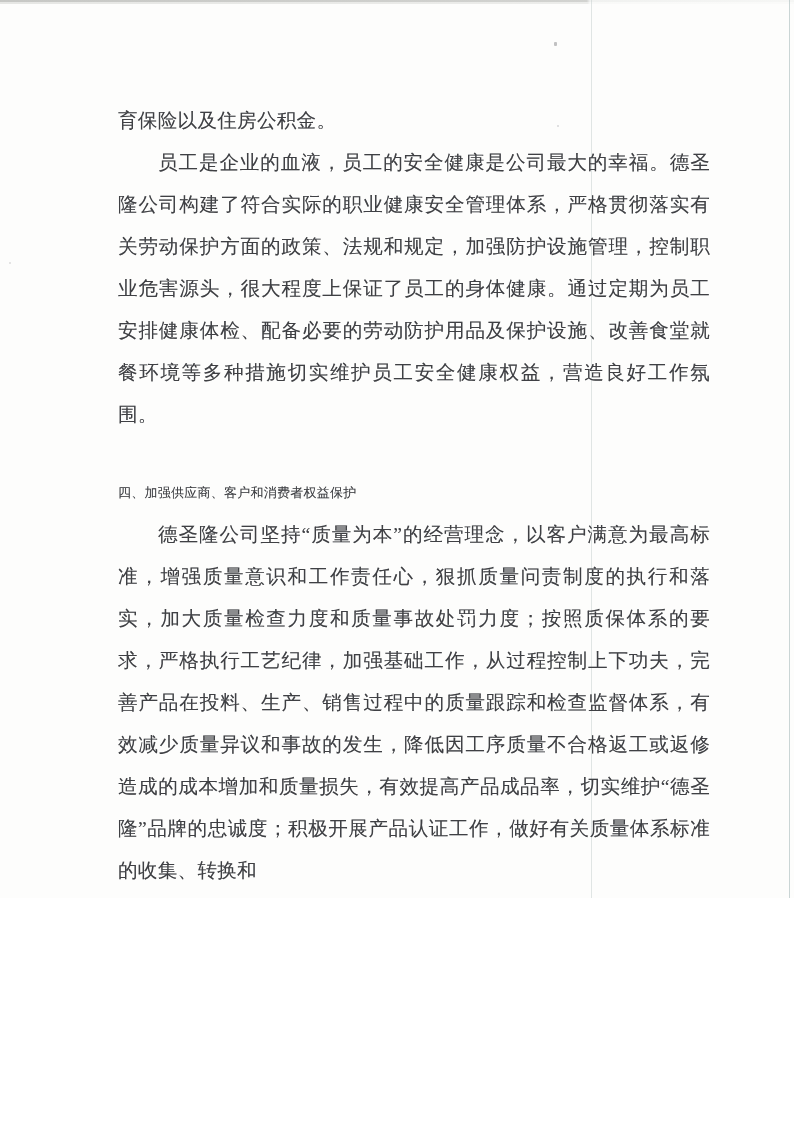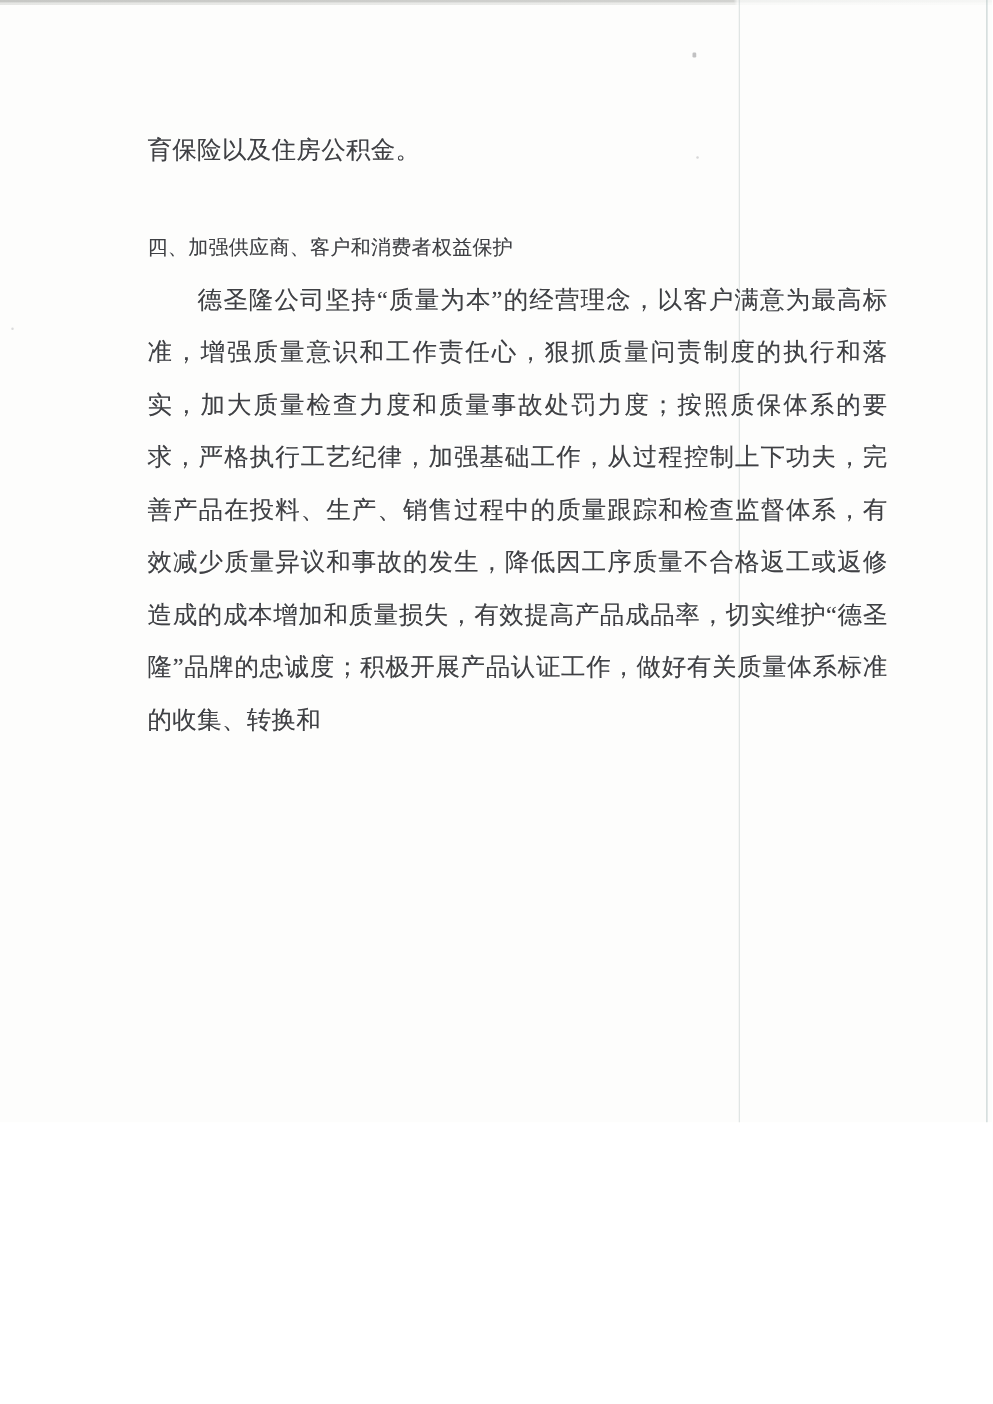--- a/index.html
+++ b/index.html
@@ -30,21 +30,21 @@
     text-justify: inter-ideograph;
     text-shadow: 0 0 0.5px rgba(70, 72, 78, 0.35);
   }
   .doc p, .doc h2 {
     margin: 0;
     padding: 0;
   }
   .par-indent { text-indent: 40px; }
   .doc h2.heading {
     margin-top: 36px;
-    font-size: 16px;
+    font-size: 13px;
     font-weight: 400;
   }
   
   .scan-top-edge-a {
     position: absolute; top: 0; left: 0; width: 100%; height: 2px;
     background: linear-gradient(to right,
       rgba(145,147,142,0.50) 0%,
       rgba(150,152,147,0.42) 73.9%,
       rgba(195,200,196,0.22) 74.3%,
       rgba(205,209,205,0.16) 100%);
@@ -93,17 +93,18 @@
   <div class="scan-vline-right"></div>
   <div class="scan-hline-bottom"></div>
   <div class="speck s1"></div>
   <div class="speck s2"></div>
   <div class="speck s3"></div>
   <div class="speck s4"></div>
   <div class="speck s5"></div>
 
   <main class="doc">
     <p class="par-plain">育保险以及住房公积金。</p>
+    <p class="par-indent">员工是企业的血液，员工的安全健康是公司最大的幸福。德圣隆公司构建了符合实际的职业健康安全管理体系，严格贯彻落实有关劳动保护方面的政策、法规和规定，加强防护设施管理，控制职业危害源头，很大程度上保证了员工的身体健康。通过定期为员工安排健康体检、配备必要的劳动防护用品及保护设施、改善食堂就餐环境等多种措施切实维护员工安全健康权益，营造良好工作氛围。</p>
     <h2 class="heading">四、加强供应商、客户和消费者权益保护</h2>
     <p class="par-indent">德圣隆公司坚持“质量为本”的经营理念，以客户满意为最高标准，增强质量意识和工作责任心，狠抓质量问责制度的执行和落实，加大质量检查力度和质量事故处罚力度；按照质保体系的要求，严格执行工艺纪律，加强基础工作，从过程控制上下功夫，完善产品在投料、生产、销售过程中的质量跟踪和检查监督体系，有效减少质量异议和事故的发生，降低因工序质量不合格返工或返修造成的成本增加和质量损失，有效提高产品成品率，切实维护“德圣隆”品牌的忠诚度；积极开展产品认证工作，做好有关质量体系标准的收集、转换和</p>
   </main>
 
 </div>
 
 </body></html>

